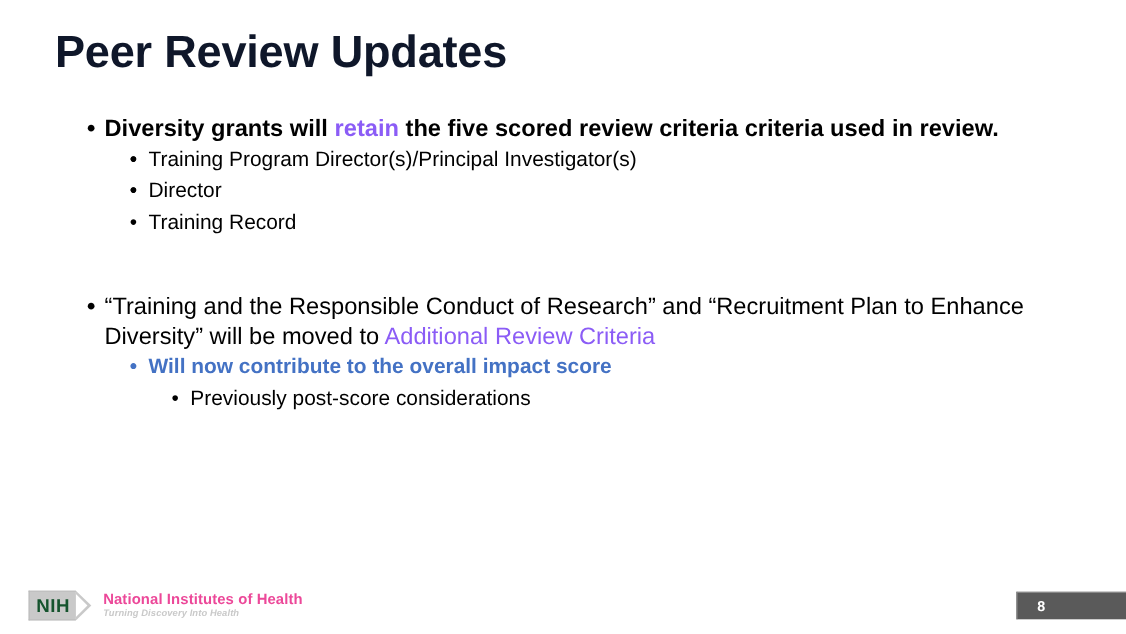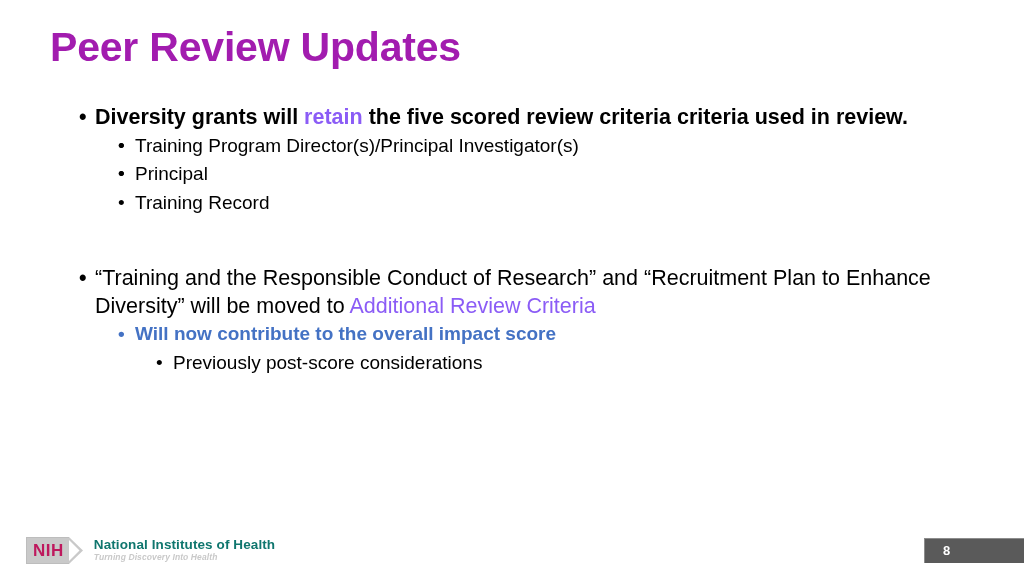--- a/index.html
+++ b/index.html
@@ -26,21 +26,21 @@
 
   
   .slide-title {
     position: absolute;
     left: 50px;
     top: 24px;
     font-size: 41px;
     font-weight: bold;
     letter-spacing: -0.2px;
     line-height: 1.15;
-    color: #a21caf;
+    color: #0f172a;
     white-space: nowrap;
   }
 
   
   .body-area {
     position: absolute;
     left: 0;
     top: 104px;
     width: 1024px;
   }
@@ -144,21 +144,21 @@
     height: 34px;
   }
   .nih-mark {
     position: relative;
     display: flex;
     align-items: center;
     height: 27px;
   }
   .nih-box {
     background: #c9c9c9;
-    color: #be185d;
+    color: #14532d;
     font-size: 17px;
     font-weight: bold;
     letter-spacing: 0.5px;
     padding: 3px 5px 3px 6px;
     line-height: 19px;
     border: 1px solid #bdbdbd;
     border-right: none;
     box-sizing: border-box;
     height: 27px;
     display: flex;
@@ -174,21 +174,21 @@
 
   .nih-words {
     margin-left: 9px;
     display: flex;
     flex-direction: column;
     justify-content: center;
   }
   .nih-title {
     font-size: 13.5px;
     font-weight: bold;
-    color: #0f766e;
+    color: #ec4899;
     line-height: 15px;
     letter-spacing: 0.1px;
   }
   .nih-tag {
     font-size: 8.5px;
     font-style: italic;
     font-weight: bold;
     color: #c9c9c9;
     line-height: 11px;
     letter-spacing: 0.1px;
@@ -235,21 +235,21 @@
     </div>
     <div class="lvl2 bullet-row">
       <span class="bullet">•</span>
       <span>Training Program Director(s)/Principal Investigator(s)</span>
     </div>
     <div class="lvl2 bullet-row">
       <span class="bullet">•</span>
     </div>
     <div class="lvl2 bullet-row">
       <span class="bullet">•</span>
-      <span>Principal</span>
+      <span>Director</span>
     </div>
     <div class="lvl2 bullet-row">
       <span class="bullet">•</span>
       <span>Training Record</span>
     </div>
 
     <div class="spacer-block"></div>
 
     <div class="lvl1 bullet-row">
       <span class="bullet">•</span>

